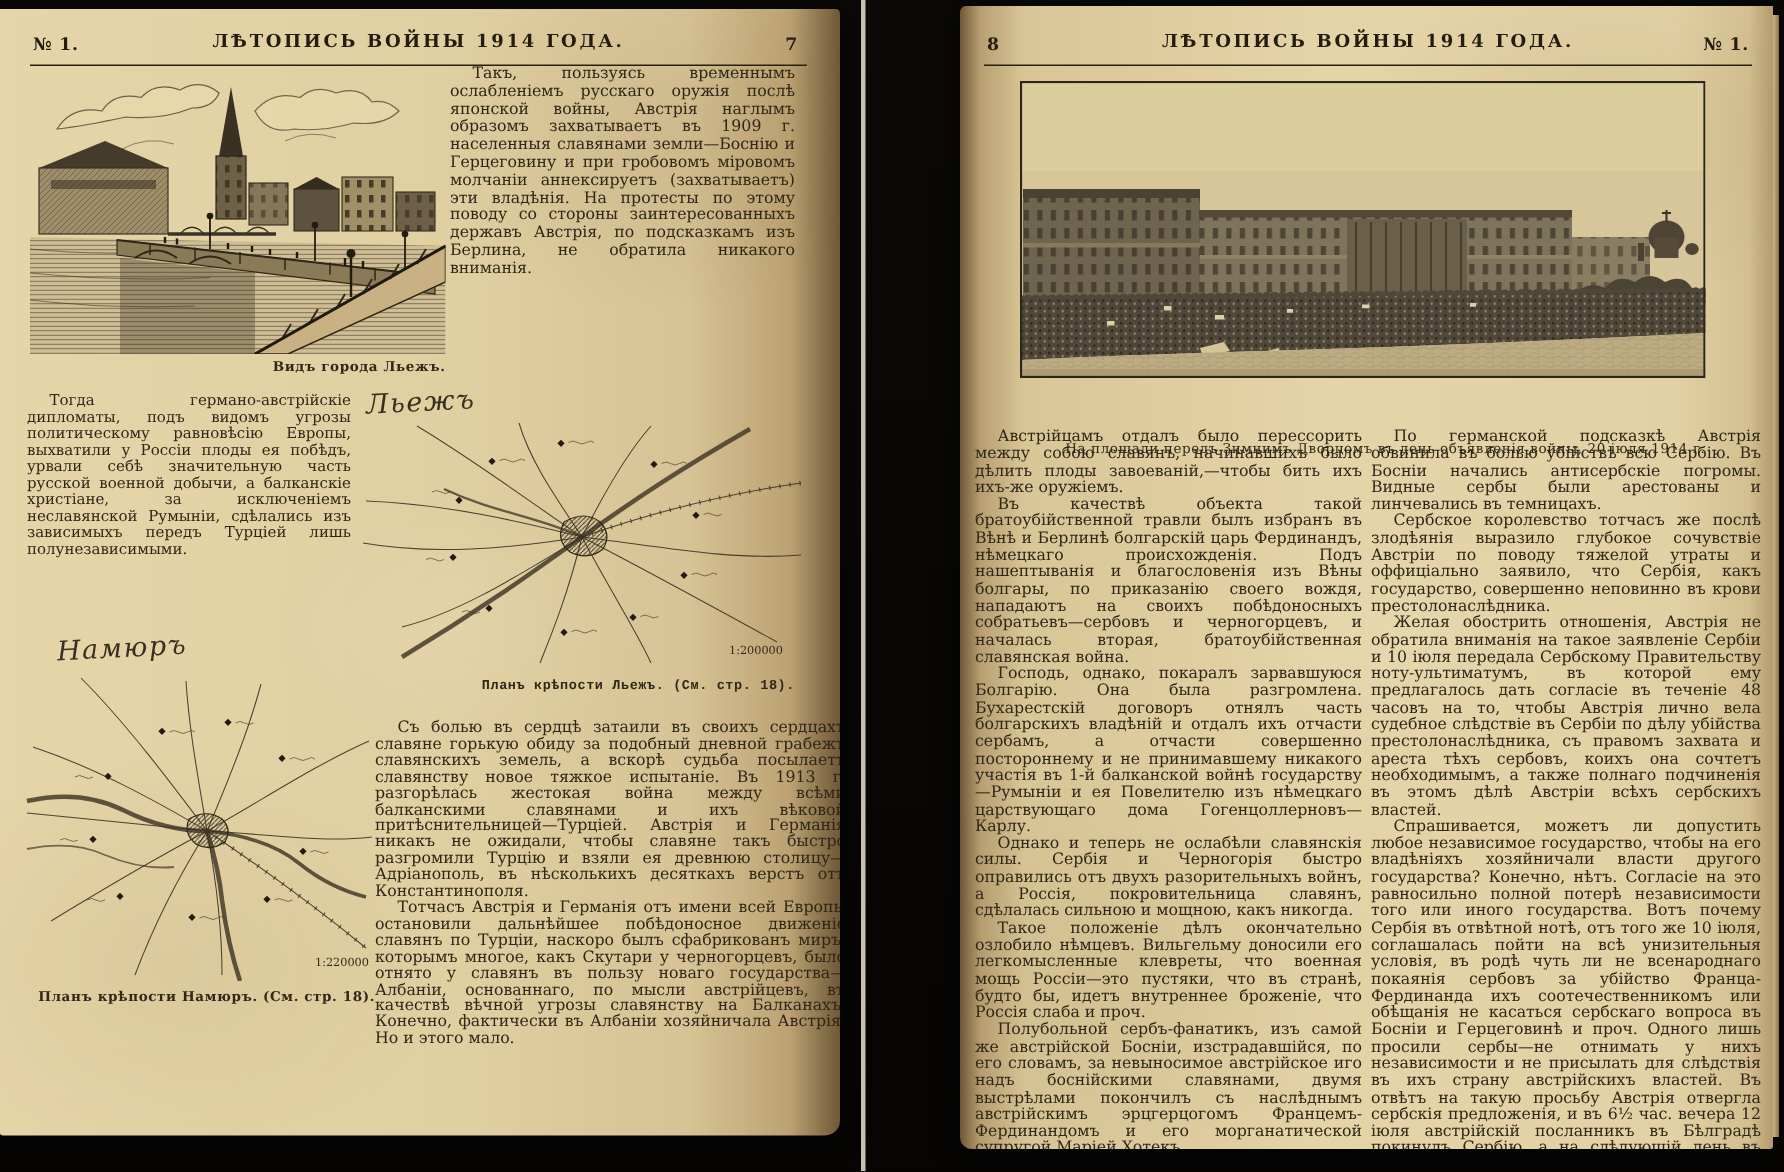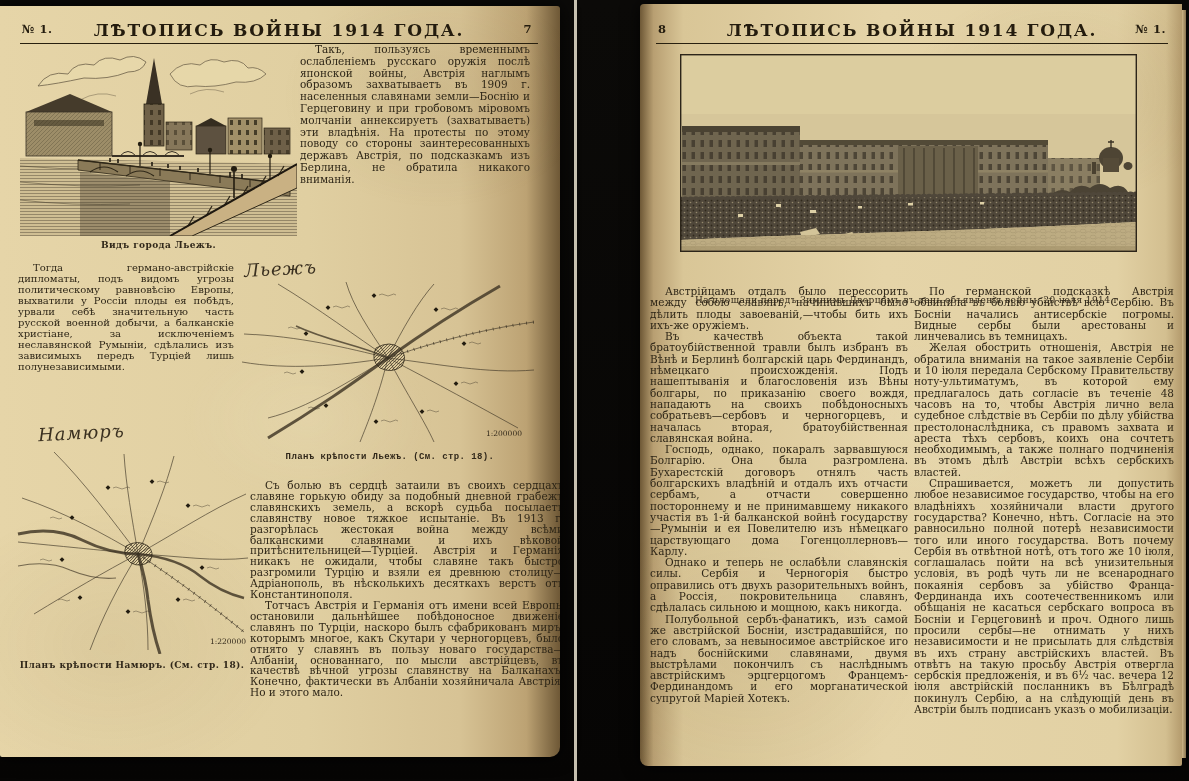--- a/index.html
+++ b/index.html
@@ -16,27 +16,27 @@
     background:
       radial-gradient(220px 160px at 78% 12%, rgba(120,95,50,.10), transparent 70%),
       radial-gradient(260px 200px at 20% 85%, rgba(120,95,50,.08), transparent 70%),
       radial-gradient(180px 120px at 55% 55%, rgba(255,250,230,.10), transparent 70%);}
   .seam{position:absolute;left:574px;top:0;width:3px;height:781px;background:#e9e2cf;opacity:.85;}
   .edge-stack{position:absolute;left:1182px;top:10px;width:4px;height:748px;background:linear-gradient(90deg,#cdb687,#8a744f);}
 
   .hdr{position:absolute;height:26px;}
   .hdr .rule{position:absolute;left:0;right:0;bottom:0;height:0;border-bottom:1.5px solid #28200f;}
   .hdr .issue,.hdr .pageno{position:absolute;top:4px;font-size:11.5px;font-weight:bold;color:#241c0e;letter-spacing:.5px;}
-  .hdr .title{position:absolute;left:0;right:0;top:2px;text-align:center;font-size:17px;font-weight:bold;
+  .hdr .title{position:absolute;left:0;right:0;top:2px;text-align:center;font-size:12px;font-weight:bold;
     letter-spacing:1.8px;color:#241c0e;}
 
   .para{margin:0;text-indent:15px;text-align:justify;color:#2e2617;
     font-size:10.5px;line-height:11.3px;}
   .colbox{position:absolute;}
-  .cap{position:absolute;text-align:center;font-size:9px;letter-spacing:.4px;color:#31281a;font-weight:bold;}
+  .cap{position:absolute;text-align:right;font-size:9px;letter-spacing:.4px;color:#31281a;font-weight:bold;}
   .script-title{position:absolute;font-style:italic;font-size:18px;color:#3a3020;transform:rotate(-3deg);letter-spacing:1px;}
   svg{display:block;}
   svg text{font-family:"DejaVu Serif","Liberation Serif",serif;fill:#33291a;}
 </style>
 </head>
 <body>
 
 <div class="stage">
 
   <div class="page page-left">
@@ -323,25 +323,27 @@
 
       <rect x="0.7" y="0.7" width="455.6" height="196.6" fill="none" stroke="#2c2519" stroke-width="1.4"></rect>
     </svg>
     <div class="cap" style="left:40px;top:256px;width:457px;font-weight:normal;margin-top:35px;">На площади передъ Зимнимъ Дворцомъ въ день объявленія войны, 20 іюля 1914 г.</div>
 
     <div class="colbox" style="left:10px;top:282px;width:258px;">
       <p class="para">Австрійцамъ отдалъ было перессорить между собою славянъ, начинавшихъ было дѣлить плоды завоеваній,—чтобы бить ихъ ихъ-же оружіемъ.</p>
       <p class="para">Въ качествѣ объекта такой братоубійственной травли былъ избранъ въ Вѣнѣ и Берлинѣ болгарскій царь Фердинандъ, нѣмецкаго происхожденія. Подъ нашептыванія и благословенія изъ Вѣны болгары, по приказанію своего вождя, нападаютъ на своихъ побѣдоносныхъ собратьевъ—сербовъ и черногорцевъ, и началась вторая, братоубійственная славянская война.</p>
       <p class="para">Господь, однако, покаралъ зарвавшуюся Болгарію. Она была разгромлена. Бухарестскій договоръ отнялъ часть болгарскихъ владѣній и отдалъ ихъ отчасти сербамъ, а отчасти совершенно постороннему и не принимавшему никакого участія въ 1-й балканской войнѣ государству—Румыніи и ея Повелителю изъ нѣмецкаго царствующаго дома Гогенцоллерновъ—Карлу.</p>
       <p class="para">Однако и теперь не ослабѣли славянскія силы. Сербія и Черногорія быстро оправились отъ двухъ разорительныхъ войнъ, а Россія, покровительница славянъ, сдѣлалась сильною и мощною, какъ никогда.</p>
+      <p class="para">Такое положеніе дѣлъ окончательно озлобило нѣмцевъ. Вильгельму доносили его легкомысленные клевреты, что военная мощь Россіи—это пустяки, что въ странѣ, будто бы, идетъ внутреннее броженіе, что Россія слаба и проч.</p>
       <p class="para">Полубольной сербъ-фанатикъ, изъ самой же австрійской Босніи, изстрадавшійся, по его словамъ, за невыносимое австрійское иго надъ боснійскими славянами, двумя выстрѣлами покончилъ съ наслѣднымъ австрійскимъ эрцгерцогомъ Францемъ-Фердинандомъ и его морганатической супругой Маріей Хотекъ.</p>
     </div>
 
     <div class="colbox" style="left:274px;top:282px;width:260px;">
       <p class="para">По германской подсказкѣ Австрія обвинила въ болью убійствѣ всю Сербію. Въ Босніи начались антисербскіе погромы. Видные сербы были арестованы и линчевались въ темницахъ.</p>
+      <p class="para">Сербское королевство тотчасъ же послѣ злодѣянія выразило глубокое сочувствіе Австріи по поводу тяжелой утраты и оффиціально заявило, что Сербія, какъ государство, совершенно неповинно въ крови престолонаслѣдника.</p>
       <p class="para">Желая обострить отношенія, Австрія не обратила вниманія на такое заявленіе Сербіи и 10 іюля передала Сербскому Правительству ноту-ультиматумъ, въ которой ему предлагалось дать согласіе въ теченіе 48 часовъ на то, чтобы Австрія лично вела судебное слѣдствіе въ Сербіи по дѣлу убійства престолонаслѣдника, съ правомъ захвата и ареста тѣхъ сербовъ, коихъ она сочтетъ необходимымъ, а также полнаго подчиненія въ этомъ дѣлѣ Австріи всѣхъ сербскихъ властей.</p>
       <p class="para">Спрашивается, можетъ ли допустить любое независимое государство, чтобы на его владѣніяхъ хозяйничали власти другого государства? Конечно, нѣтъ. Согласіе на это равносильно полной потерѣ независимости того или иного государства. Вотъ почему Сербія въ отвѣтной нотѣ, отъ того же 10 іюля, соглашалась пойти на всѣ унизительныя условія, въ родѣ чуть ли не всенароднаго покаянія сербовъ за убійство Франца-Фердинанда ихъ соотечественникомъ или обѣщанія не касаться сербскаго вопроса въ Босніи и Герцеговинѣ и проч. Одного лишь просили сербы—не отнимать у нихъ независимости и не присылать для слѣдствія въ ихъ страну австрійскихъ властей. Въ отвѣтъ на такую просьбу Австрія отвергла сербскія предложенія, и въ 6½ час. вечера 12 іюля австрійскій посланникъ въ Бѣлградѣ покинулъ Сербію, а на слѣдующій день въ Австріи былъ подписанъ указъ о мобилизаціи.</p>
     </div>
   </div>
 
   <div class="seam"></div>
   <div class="edge-stack"></div>
 </div>
 
 </body></html>

